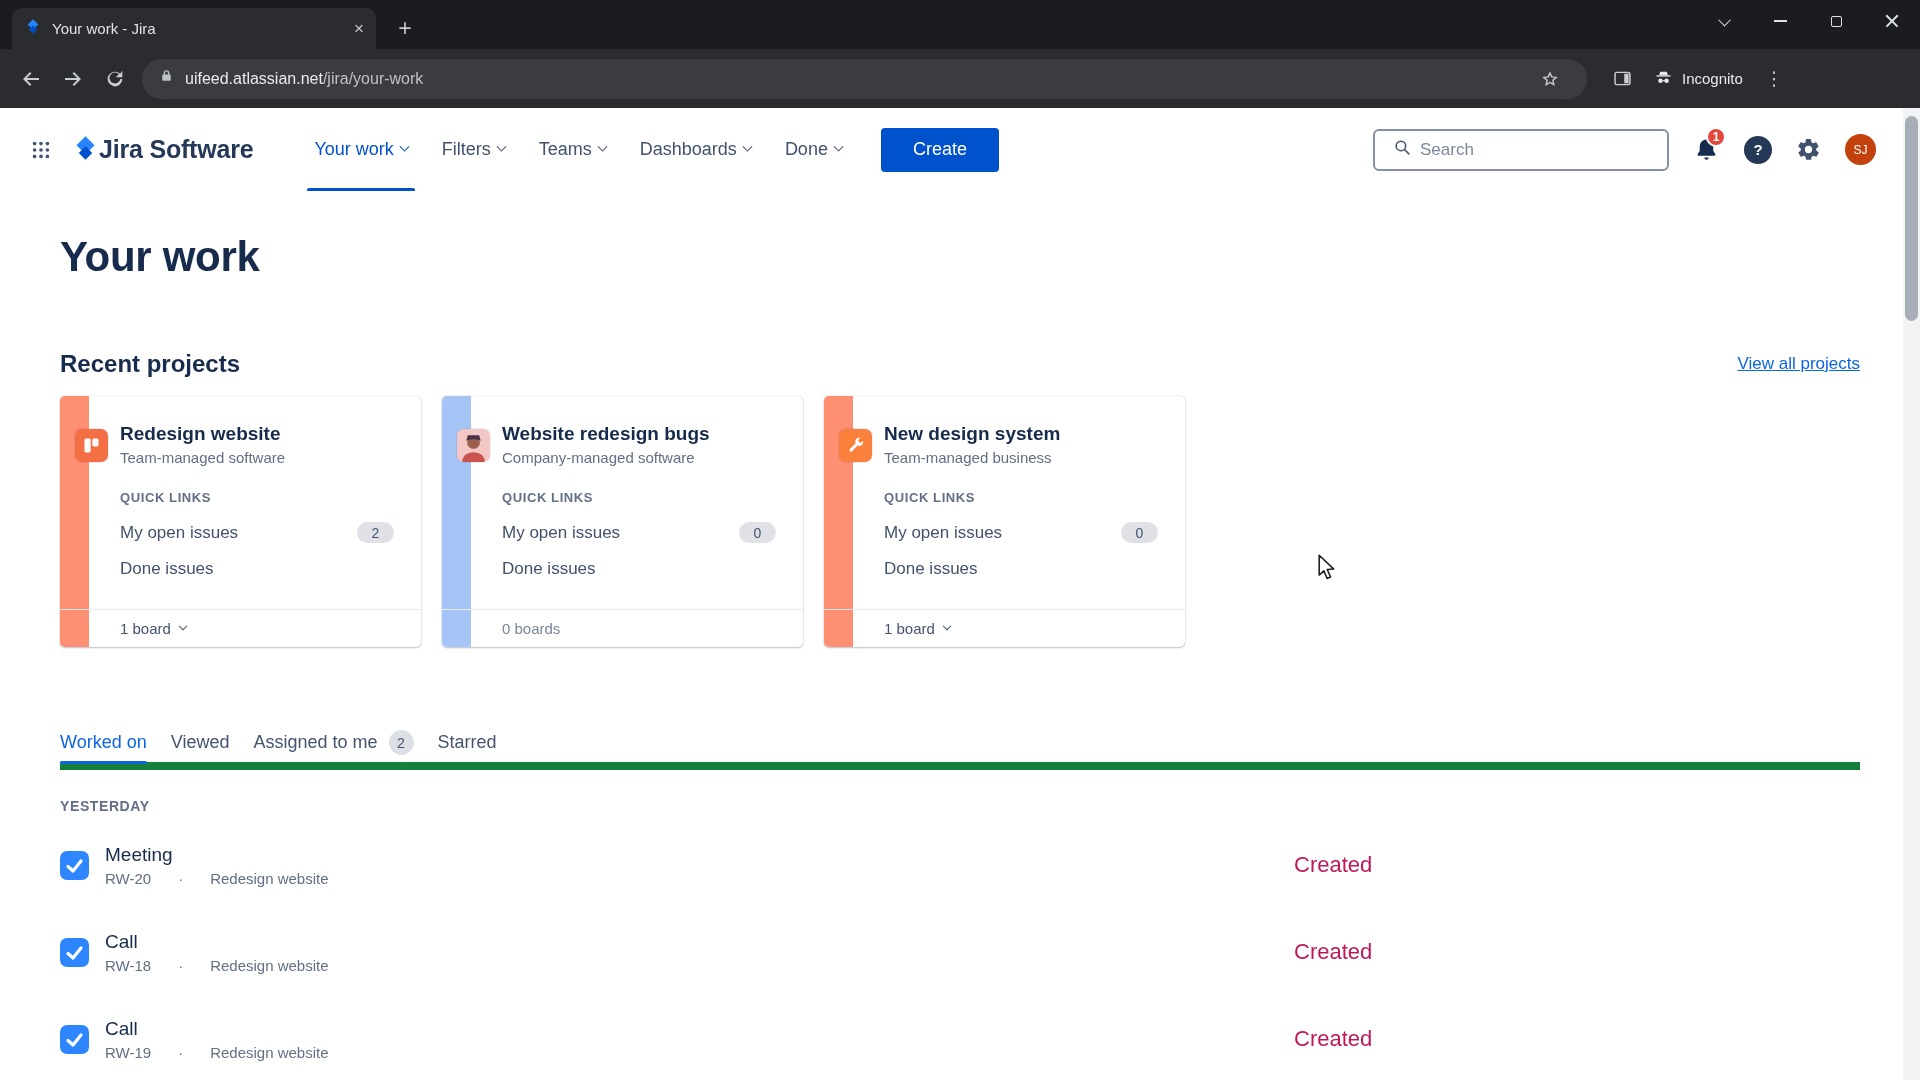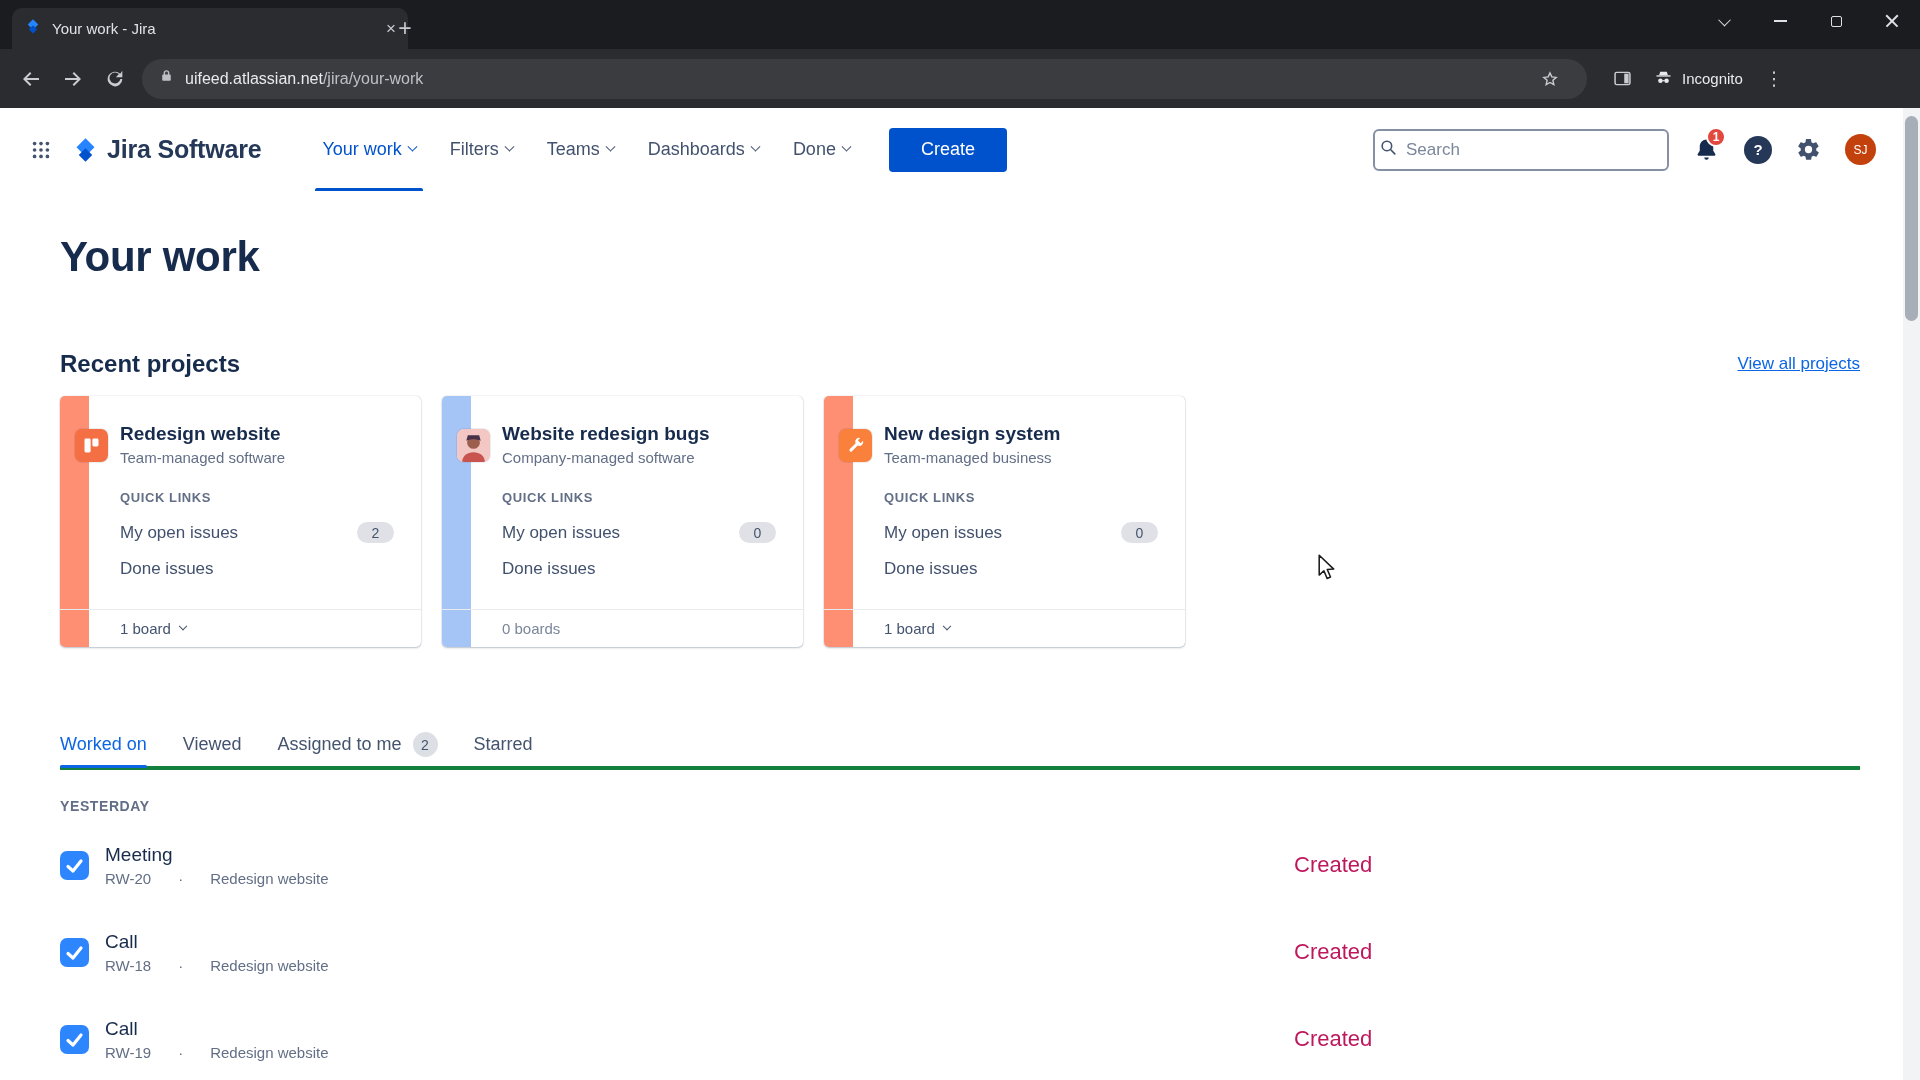--- a/index.html
+++ b/index.html
@@ -1,21 +1,21 @@
 <!DOCTYPE html>
 <html><head>
 <meta charset="utf-8">
 <style>
   * { margin:0; padding:0; box-sizing:border-box; }
   html,body { width:1920px; height:1080px; overflow:hidden; }
   body { font-family:"Liberation Sans", sans-serif; background:#fff; position:relative; }
 
   
   .titlebar { height:49px; background:#1B1C1F; position:relative; }
-  .tab { position:absolute; left:12px; bottom:0; width:396px; height:41px;
+  .tab { position:absolute; left:12px; bottom:0; width:364px; height:41px;
          background:#2B2C2F; border-radius:10px 10px 0 0; display:flex; align-items:center;
          padding:0 12px; gap:10px; color:#DFE3E8; }
   .tab-title { font-size:15px; flex:1; white-space:nowrap; overflow:hidden; }
   .tab-close { font-size:17px; color:#C7CBD1; cursor:default; line-height:1; }
   .newtab { position:absolute; left:390px; bottom:6px; width:30px; height:30px; color:#C7CBD1;
             font-size:23px; display:flex; align-items:center; justify-content:center; }
   .win-controls { position:absolute; right:0; top:0; height:42px; display:flex; }
   .win-btn { width:56px; display:flex; align-items:center; justify-content:center; color:#DDE1E6; }
   .win-chev { width:9px; height:9px; border-right:1.6px solid #DDE1E6; border-bottom:1.6px solid #DDE1E6;
               transform:rotate(45deg) translate(-1px,-1px); }
@@ -31,35 +31,35 @@
              align-items:center; padding:0 16px; gap:10px; margin-left:6px; flex:none; }
   .url { font-size:16px; color:#E8EAED; white-space:nowrap; }
   .url .path { color:#BDC1C6; }
   .omni-actions { margin-left:auto; display:flex; align-items:center; gap:4px; }
   .incognito-chip { display:flex; align-items:center; gap:8px; color:#E8EAED; font-size:15px; padding:0 10px; }
   .kebab { font-size:19px; color:#C9CDD2; letter-spacing:0; }
 
   
   .app-header { height:83px; background:#fff; display:flex; align-items:center; padding:0 24px; position:relative; }
   .appswitcher { width:34px; height:34px; display:flex; align-items:center; justify-content:center; border-radius:4px; }
-  .logo { display:flex; align-items:flex-end; gap:8px; margin-left:14px; }
+  .logo { display:flex; align-items:flex-start; margin-left:14px; }
   .logo-text { font-size:25px; font-weight:600; color:#253858; letter-spacing:-0.2px; }
   .main-nav { display:flex; height:100%; margin-left:44px; }
   .nav-item { display:flex; align-items:center; padding:0 17px; font-size:18px; color:#42526E;
               position:relative; cursor:pointer; white-space:nowrap; }
   .nav-item .chev { margin-left:7px; transform:rotate(45deg) translate(-2px,-2px); }
   .nav-item.active { color:#0052CC; font-weight:500; }
   .nav-item.active::after { content:""; position:absolute; left:10px; right:10px; bottom:0; height:3px; background:#0052CC; border-radius:2px 2px 0 0; }
   .chev { width:7px; height:7px; border-right:1.8px solid currentColor; border-bottom:1.8px solid currentColor;
           display:inline-block; transform:rotate(45deg); }
   .create-btn { margin-left:22px; background:#0052CC; color:#fff; border:none; border-radius:4px;
                 height:44px; padding:0 32px; font-size:18px; font-weight:500; font-family:inherit; cursor:pointer; }
   .header-right { position:absolute; right:44px; display:flex; align-items:center; gap:24px; }
   .search-box { width:296px; height:42px; border:2px solid #8590A2; border-radius:6px; display:flex;
-                align-items:center; padding:0 4px; gap:8px; background:#fff; }
+                align-items:center; padding:0 18px; gap:8px; background:#fff; }
   .search-box input { border:none; outline:none; font-size:17px; font-family:inherit; color:#172B4D; width:100%; background:transparent; }
   .search-box input::placeholder { color:#7A869A; }
   .icon-btn { position:relative; display:flex; align-items:center; justify-content:center; cursor:pointer; }
   .notif-badge { position:absolute; top:-9px; left:13px; min-width:20px; height:20px; background:#E2483D;
                  border-radius:10px; border:2px solid #fff; color:#fff; font-size:12px; font-weight:700;
                  display:flex; align-items:center; justify-content:center; padding:0 4px; }
   .help-circle { width:28px; height:28px; border-radius:50%; background:#253858; color:#fff; font-size:15px;
                  font-weight:700; display:flex; align-items:center; justify-content:center; }
   .avatar { width:31px; height:31px; border-radius:50%; background:#c2410c; color:#fff; font-size:12px;
             font-weight:400; display:flex; align-items:center; justify-content:center; }
@@ -87,21 +87,21 @@
   .ql-row { position:absolute; left:60px; right:27px; display:flex; align-items:center; justify-content:space-between;
             font-size:17px; color:#42526E; cursor:pointer; }
   .ql-row1 { top:126px; } .ql-row2 { top:163px; }
   .count-pill { background:#DFE1E6; border-radius:11px; min-width:37px; height:21px; font-size:14px; color:#44546F;
                 display:flex; align-items:center; justify-content:center; }
   .card-footer { position:absolute; left:0; right:0; bottom:0; height:38px; border-top:1px solid #E9EBEE;
                  display:flex; align-items:center; padding-left:60px; gap:9px; font-size:15px; color:#44546F; cursor:pointer; }
   .card-footer .chev { width:6px; height:6px; border-width:1.6px; transform:rotate(45deg) translate(-2px,-2px); }
   .card-footer.muted { color:#7A8699; cursor:default; }
 
-  .tabs { margin-top:76px; display:flex; align-items:center; gap:36px; height:47px; border-bottom:4px solid #15803d; }
+  .tabs { margin-top:76px; display:flex; align-items:center; gap:24px; height:47px; border-bottom:8px solid #15803d; }
   .tab-item { display:flex; align-items:center; font-size:18px; color:#44546F; height:100%; position:relative; cursor:pointer; white-space:nowrap; }
   .tab-item.active { color:#0C66E4; font-weight:500; }
   .tab-item.active::after { content:""; position:absolute; left:0; right:0; bottom:-2px; height:3px; background:#0C66E4; border-radius:2px; }
   .tab-badge { margin-left:11px; width:25px; height:25px; border-radius:50%; background:#DCDFE4; color:#44546F;
                font-size:14px; display:flex; align-items:center; justify-content:center; }
 
   .group-label { margin-top:28px; font-size:14px; font-weight:700; color:#626F86; letter-spacing:0.6px; }
   .work-row { position:relative; display:flex; align-items:center; height:62px; margin-top:25px; cursor:pointer; }
   .work-row:first-of-type { margin-top:20px; }
   .task-icon { width:29px; height:29px; border-radius:7px; background:#2E86FF; flex:none;

